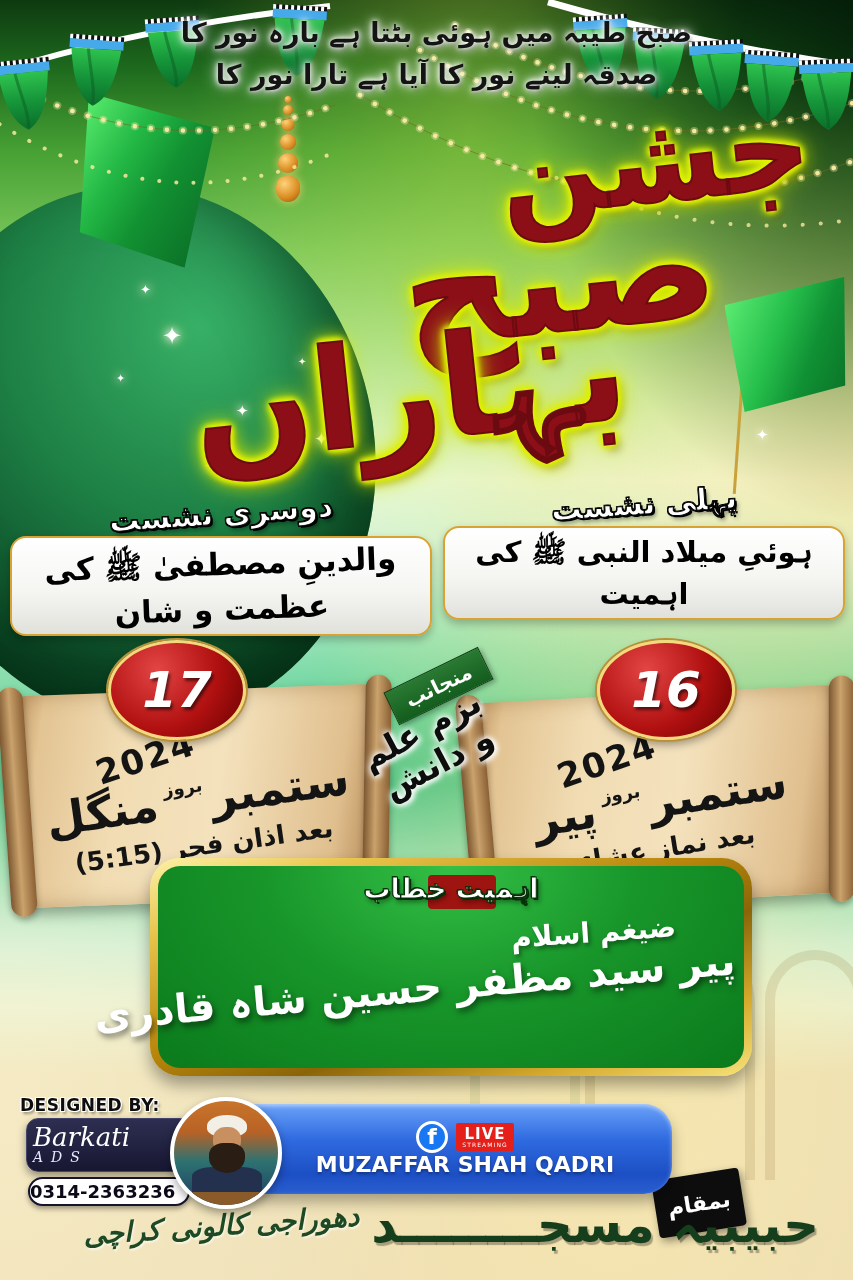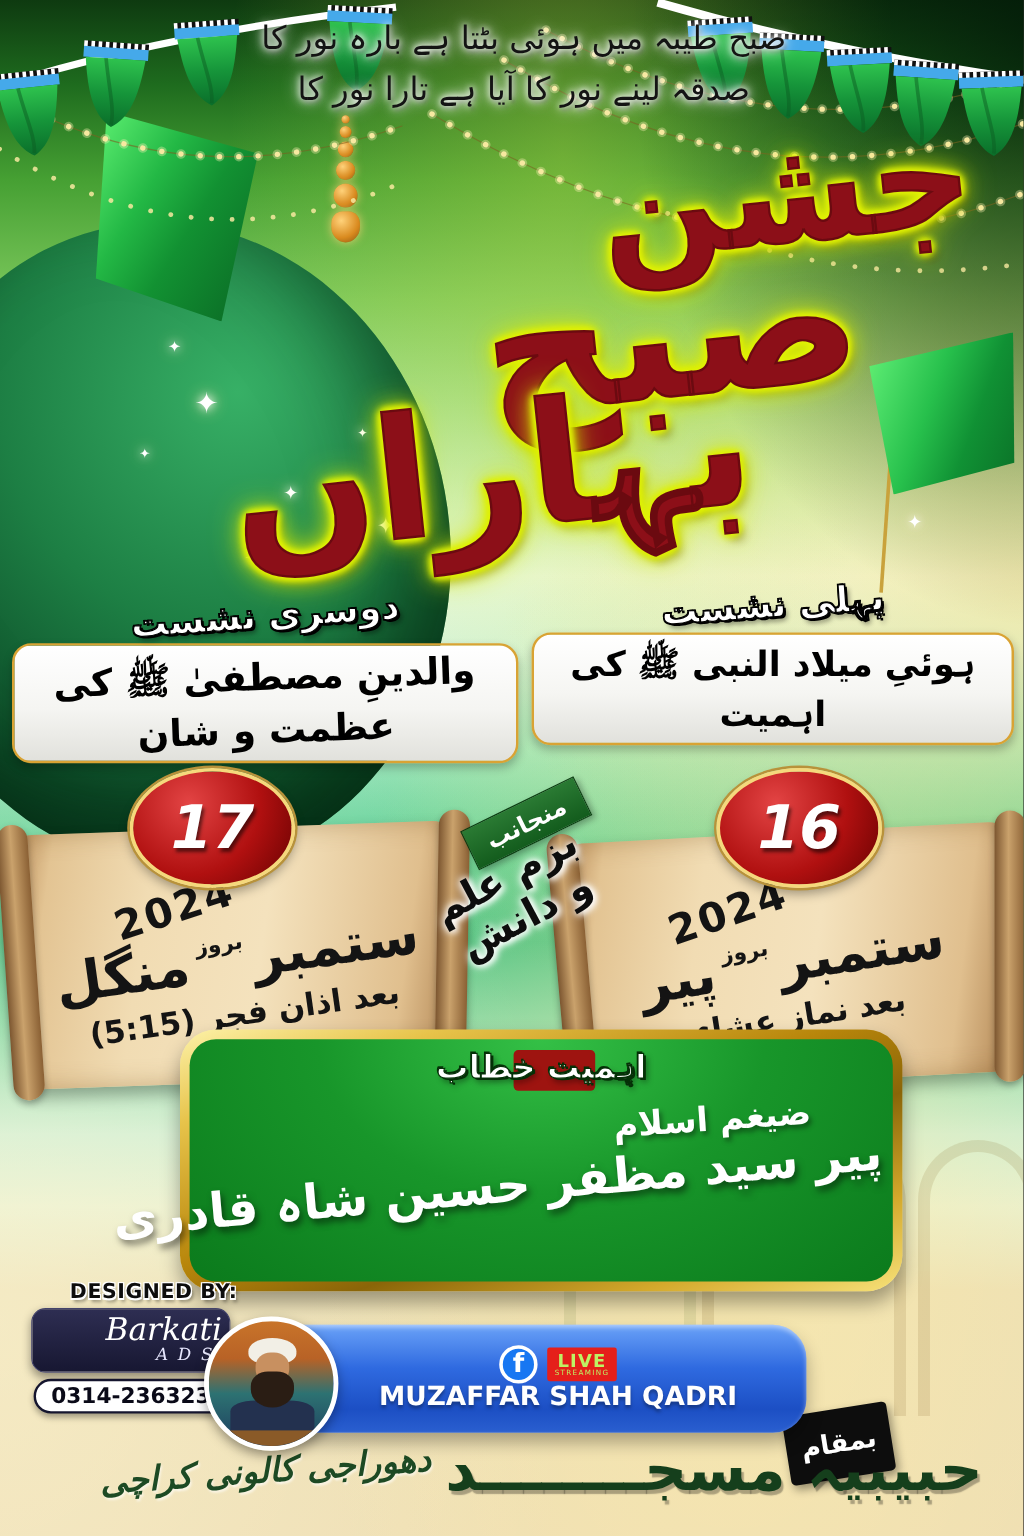--- a/index.html
+++ b/index.html
@@ -50,21 +50,21 @@
     clip-path:polygon(0 14%,100% 0,93% 86%,9% 100%);transform:rotate(-5deg);
     background:linear-gradient(115deg,#62f178 0%,#27c04c 40%,#109134 65%,#0a6d26 100%);
     box-shadow:0 6px 14px rgba(0,40,10,.35);}
   .pole-right{position:absolute;left:737px;top:372px;width:3px;height:122px;background:#c9a23c;transform:rotate(4deg);}
 
   .deco{position:absolute;left:0;top:0;z-index:3;}
   .sp{position:absolute;color:#fff;text-shadow:0 0 8px #fff,0 0 14px #ffe9a0;z-index:4;}
 
   
   .couplet{position:absolute;left:0;right:0;top:12px;text-align:center;direction:rtl;z-index:6;
-    color:#141414;font-weight:400;font-size:27px;line-height:1.55;
+    color:#141414;font-weight:700;font-size:27px;line-height:1.55;
     text-shadow:0 0 5px #fff,0 0 9px #fff,0 0 15px rgba(255,255,255,.95),2px 3px 3px rgba(0,0,0,.35);padding-left:20px;}
 
   
   .title{position:absolute;left:250px;top:108px;width:585px;height:360px;transform:rotate(-6deg);
     direction:rtl;z-index:5;color:#8c0f18;font-weight:700;
     -webkit-text-stroke:2px #6b0a10;
     text-shadow:0 0 10px #e6f607,0 0 18px #def104,0 0 28px #cfe406,
       -3px 0 6px #dff000,3px 0 6px #dff000,0 -3px 6px #dff000,0 3px 6px #dff000,
       4px 6px 8px rgba(40,10,0,.45);}
   .title span{position:absolute;white-space:nowrap;}
@@ -142,21 +142,21 @@
   .sp-head{position:absolute;top:7px;left:0;right:0;text-align:center;direction:rtl;
     font-size:27px;font-weight:800;color:#fff;letter-spacing:1px;-webkit-text-stroke:1px #043007;
     text-shadow:2px 2px 0 #053007,-1px -1px 0 #053007,3px 4px 5px rgba(0,0,0,.45);}
   .sp-hon{position:absolute;top:50px;right:68px;direction:rtl;font-size:28px;font-weight:700;color:#fff;
     transform:rotate(-4deg);text-shadow:2px 3px 4px rgba(0,0,0,.4);}
   .sp-name{position:absolute;top:96px;left:8px;right:8px;text-align:center;direction:rtl;
     font-size:40px;font-weight:800;color:#fff;white-space:nowrap;transform:rotate(-5deg);
     text-shadow:2px 4px 6px rgba(0,0,0,.5);}
 
   
-  .designer{position:absolute;left:20px;top:1067px;width:178px;text-align:right;z-index:7;}
+  .designer{position:absolute;left:20px;top:1095px;width:178px;text-align:left;z-index:7;}
   .d-label{font-size:17px;font-weight:800;color:#0d0d0d;letter-spacing:.5px;
     text-shadow:-1px -1px 0 #fff,1px -1px 0 #fff,-1px 1px 0 #fff,1px 1px 0 #fff,2px 3px 3px rgba(0,0,0,.4);}
   .d-box{margin:3px auto 0;width:152px;border-radius:12px;padding:3px 6px 6px;
     background:linear-gradient(180deg,#2e2e52,#171732);border:1px solid #44446a;
     box-shadow:0 4px 8px rgba(0,0,0,.4);}
   .d-brand{font-family:"DejaVu Serif",serif;font-style:italic;font-size:26px;color:#fff;}
   .d-sub{font-family:"DejaVu Serif",serif;font-style:italic;font-size:14px;color:#e8e8ff;
     letter-spacing:8px;margin-top:-3px;}
   .d-phone{margin:5px auto 0;width:158px;background:#fff;border:2px solid #15152e;border-radius:15px;
     font-size:18px;font-weight:800;color:#0a0a18;padding:2px 0;box-shadow:0 3px 5px rgba(0,0,0,.35);}
@@ -173,21 +173,21 @@
   .ph-face{top:26px;left:39px;width:28px;height:26px;background:#c89060;border-radius:45%;}
   .ph-beard{top:42px;left:35px;width:36px;height:30px;background:#2a1d14;border-radius:40% 40% 50% 50%;}
   .ph-body{top:66px;left:18px;width:70px;height:30px;background:#23314f;border-radius:30% 30% 0 0;}
   .ph-desk{bottom:0;left:0;width:104px;height:13px;background:#8a5a28;}
   .lb-content{position:absolute;left:76px;right:8px;top:5px;bottom:5px;display:flex;
     flex-direction:column;align-items:center;justify-content:center;}
   .lb-row1{display:flex;align-items:center;gap:8px;}
   .fb{width:32px;height:32px;border-radius:50%;background:#1877f2;border:3px solid #fff;
     color:#fff;font-weight:800;font-size:22px;display:flex;align-items:flex-end;justify-content:center;
     line-height:26px;box-sizing:border-box;}
-  .livebadge{background:#e51f1a;color:#bef264;width:58px;height:28px;border-radius:2px;
+  .livebadge{background:#e51f1a;color:#ffffff;width:58px;height:28px;border-radius:2px;
     display:flex;flex-direction:column;align-items:center;justify-content:center;}
   .livebadge b{font-size:15px;font-weight:800;line-height:14px;letter-spacing:1px;}
   .livebadge i{font-style:normal;font-size:6px;letter-spacing:1.1px;line-height:7px;}
   .lb-name1{color:#fff;font-size:30px;font-weight:800;text-shadow:0 2px 3px rgba(0,0,0,.35);}
   .lb-name2{color:#fff;font-size:22px;font-weight:800;line-height:1.08;
     text-shadow:0 2px 3px rgba(0,0,0,.35);}
 
   
   .venue{position:absolute;left:0;right:0;top:1176px;height:104px;z-index:6;}
   .v-badge{position:absolute;right:110px;top:-2px;width:88px;height:58px;background:#0d0d0d;

